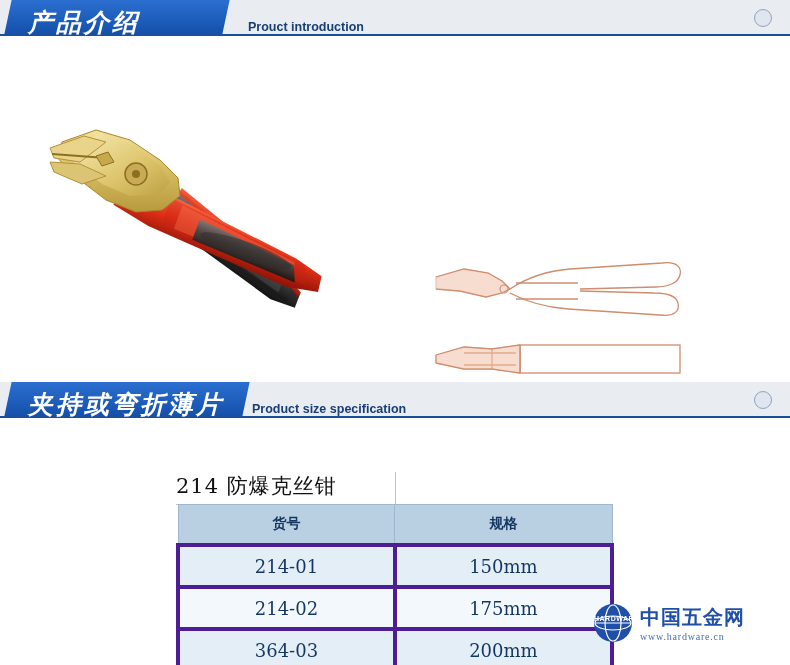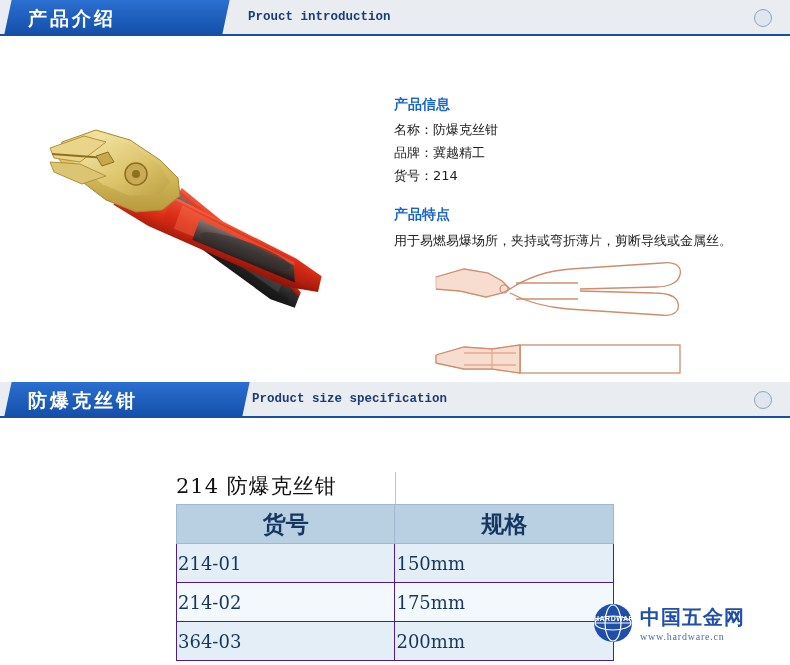--- a/index.html
+++ b/index.html
@@ -35,34 +35,35 @@
     background: #1a5fc0;
     background: linear-gradient(180deg,#2b6fd0 0%, #1450ab 100%);
     transform: skewX(-12deg);
   }
   .bar-blue.short { width: 238px; }
   .bar-cn {
     position: absolute;
     left: 28px;
     top: 6px;
     color: #ffffff;
-    font-size: 19px;
+    font-size: 25px;
     font-weight: bold;
     letter-spacing: 3px;
     font-family: "DejaVu Sans", sans-serif;
     z-index: 4;
+    font-style: italic;
   }
   .bar-en {
     position: absolute;
     left: 248px;
-    top: 10px;
+    top: 20px;
     color: #1a3d73;
     font-size: 12.5px;
     font-weight: bold;
-    font-family: Liberation Mono, monospace;
+    font-family: Liberation Sans, sans-serif;
     z-index: 4;
   }
   .bar-en.sec2 { left: 252px; }
   .bar-arrow {
     position: absolute;
     right: 18px;
     top: 9px;
     width: 16px; height: 16px;
     border-radius: 50%;
     border: 1px solid #8fa4bd;
@@ -179,31 +180,32 @@
     position: absolute;
     left: 176px;
     top: 88px;
     border-collapse: collapse;
     width: 438px;
     font-family: "DejaVu Serif", serif;
   }
   table.spec th {
     background: #b9cfe2;
     color: #14365f;
-    font-size: 23px;
+    font-size: 14px;
     font-weight: bold;
     height: 36px;
     border: 1px solid #9fb8d0;
     font-family: "DejaVu Sans", sans-serif;
   }
   table.spec td {
     height: 36px;
     font-size: 18px;
     color: #14365f;
-    border: 1px solid #4c1d95;
+    text-align: center;
+    border: 4px solid #4c1d95;
     font-family: "DejaVu Serif", serif;
   }
   table.spec tr.odd td { background: #e4eef6; }
   table.spec tr.even td { background: #f3f8fc; }
   table.spec col.c1 { width: 219px; }
   table.spec col.c2 { width: 219px; }
 
   
   .site-logo {
     position: absolute;
@@ -327,29 +329,20 @@
         <path d="M42,110 L96,114" stroke="#8d6f22" stroke-width="2" fill="none"></path>
 
         <path d="M86,112 L98,108 L104,118 L92,122 Z" fill="#c8a84d" stroke="#8d6f22" stroke-width="1"></path>
 
         <circle cx="126" cy="130" r="11" fill="#c9ab55" stroke="#8d6f22" stroke-width="1.5"></circle>
         <circle cx="126" cy="130" r="4" fill="#8d6f22"></circle>
       </g>
     </svg>
   </div>
 
-  <div class="info">
-    <h3>产品信息</h3>
-    <p>名称：防爆克丝钳</p>
-    <p>品牌：冀越精工</p>
-    <p>货号：214</p>
-    <div class="gap"></div>
-    <h3>产品特点</h3>
-    <div class="feature-text">用于易燃易爆场所，夹持或弯折薄片，剪断导线或金属丝。</div>
-  </div>
 
   <div class="drawings">
     <svg width="300" height="150" viewBox="0 0 300 150" xmlns="http://www.w3.org/2000/svg">
 
       <g fill="none" stroke="#d08c6e" stroke-width="1.3">
         <path d="M6,28 L34,20 L58,24 L72,32 L80,40"></path>
         <path d="M6,40 L30,42 L56,48 L72,44 L80,40"></path>
         <path d="M80,40 C95,30 115,22 140,20 L232,14 C246,12 252,18 250,26 C248,34 238,38 226,38 L150,40"></path>
         <path d="M80,44 C95,52 112,58 138,60 L230,66 C244,68 250,62 248,54 C246,46 236,44 224,44 L150,42"></path>
         <path d="M86,34 L148,34"></path>
@@ -369,21 +362,21 @@
         <path d="M34,116 L86,116"></path>
       </g>
       <path d="M6,106 L34,98 L62,100 L90,96 L90,124 L62,120 L34,120 L6,114 Z" fill="#f0c3ab" opacity="0.55" stroke="#d08c6e" stroke-width="1.1"></path>
     </svg>
   </div>
 </div>
 
 <div class="section-bar">
   <div class="bar-bg"></div>
   <div class="bar-blue short"></div>
-  <div class="bar-cn">防爆克丝钳</div>
+  <div class="bar-cn">夹持或弯折薄片</div>
   <div class="bar-en sec2">Product size specification</div>
   <div class="bar-arrow"></div>
 </div>
 
 <div id="section2-body">
   <div class="table-title">214  防爆克丝钳</div>
   <div class="title-rule"></div>
   <div class="title-rule-v"></div>
 
   <table class="spec">

